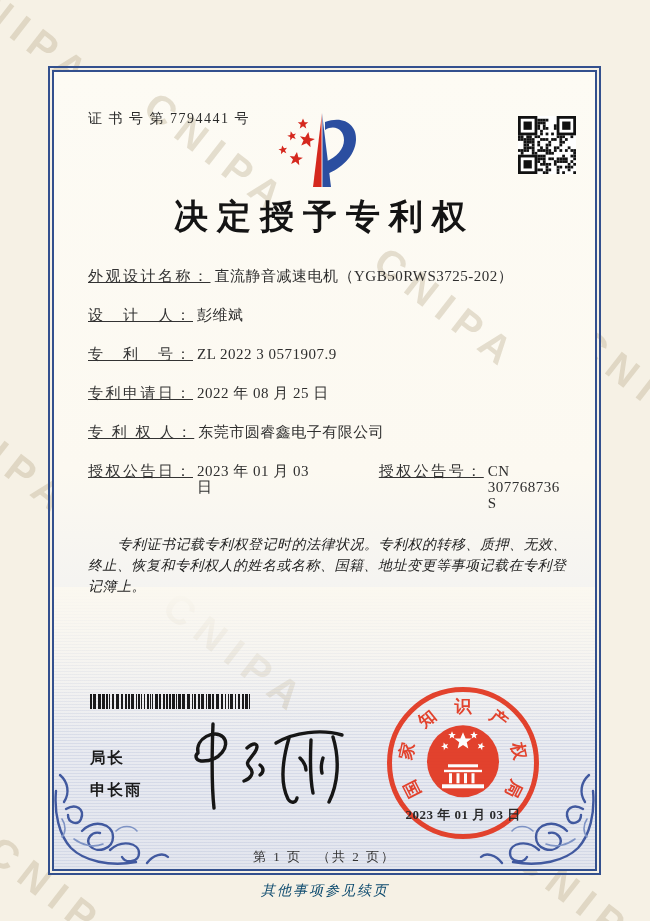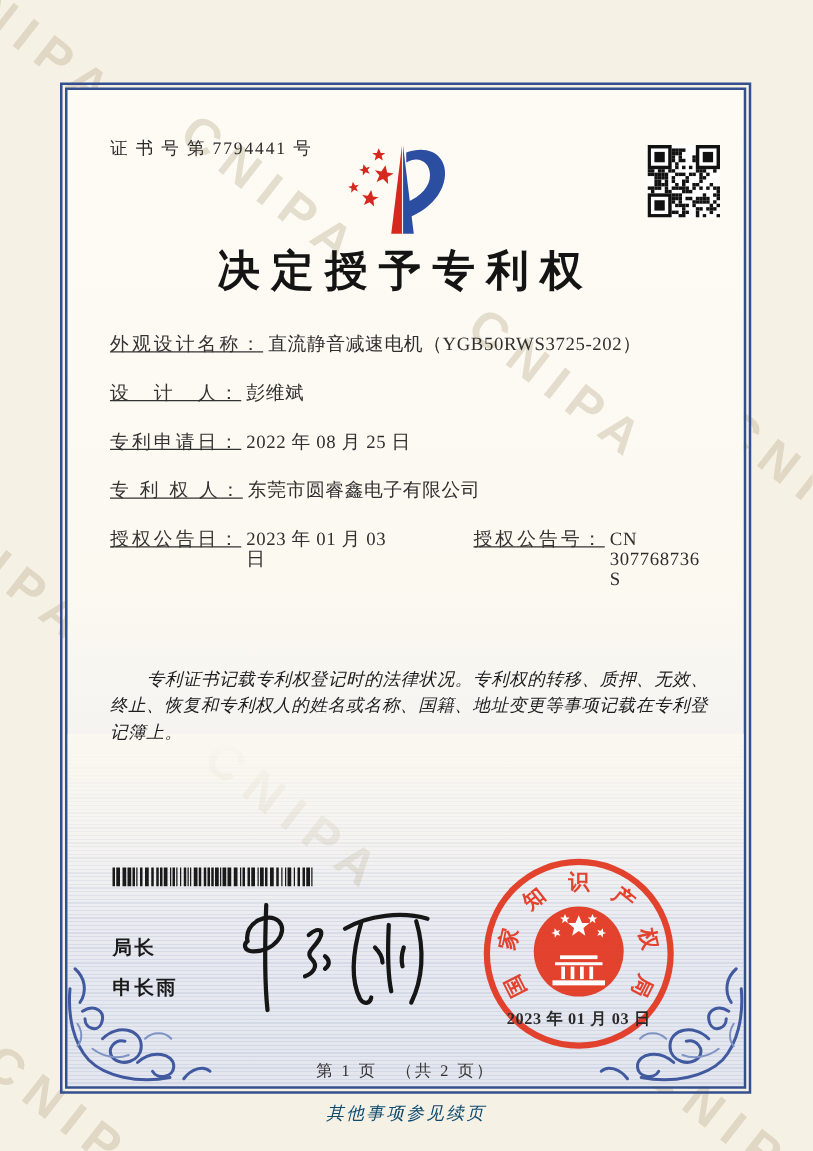--- a/index.html
+++ b/index.html
@@ -303,20 +303,24 @@
     <div class="fields">
       <div class="frow">
         <span class="flabel">外观设计名称：</span>
         <span class="fvalue">直流静音减速电机（YGB50RWS3725-202）</span>
       </div>
       <div class="frow">
         <span class="flabel">设　计　人：</span>
         <span class="fvalue">彭维斌</span>
       </div>
       <div class="frow">
+        <span class="flabel">专　利　号：</span>
+        <span class="fvalue">ZL 2022 3 0571907.9</span>
+      </div>
+      <div class="frow">
         <span class="flabel">专利申请日：</span>
         <span class="fvalue">2022 年 08 月 25 日</span>
       </div>
       <div class="frow">
         <span class="flabel">专 利 权 人：</span>
         <span class="fvalue">东莞市圆睿鑫电子有限公司</span>
       </div>
       <div class="frow">
         <span class="flabel">授权公告日：</span>
         <span class="fvalue">2023 年 01 月 03 日</span>

